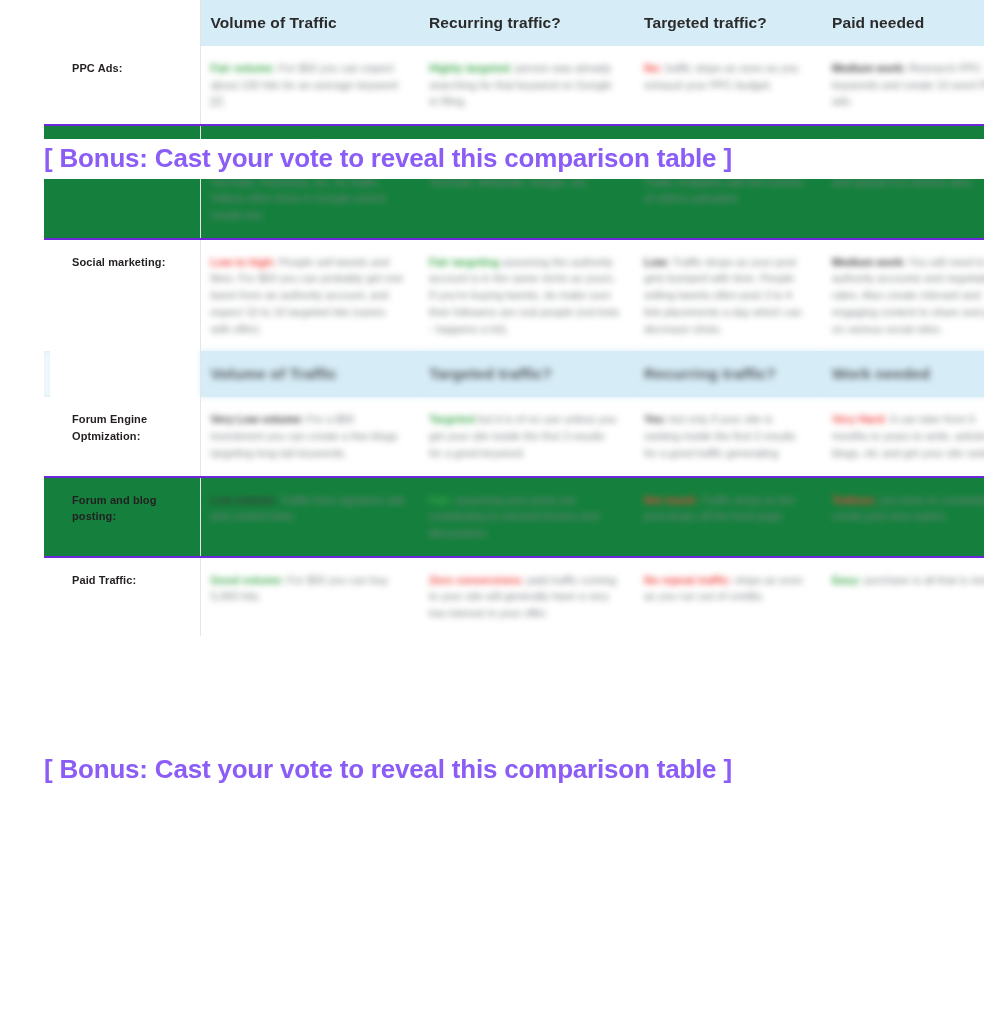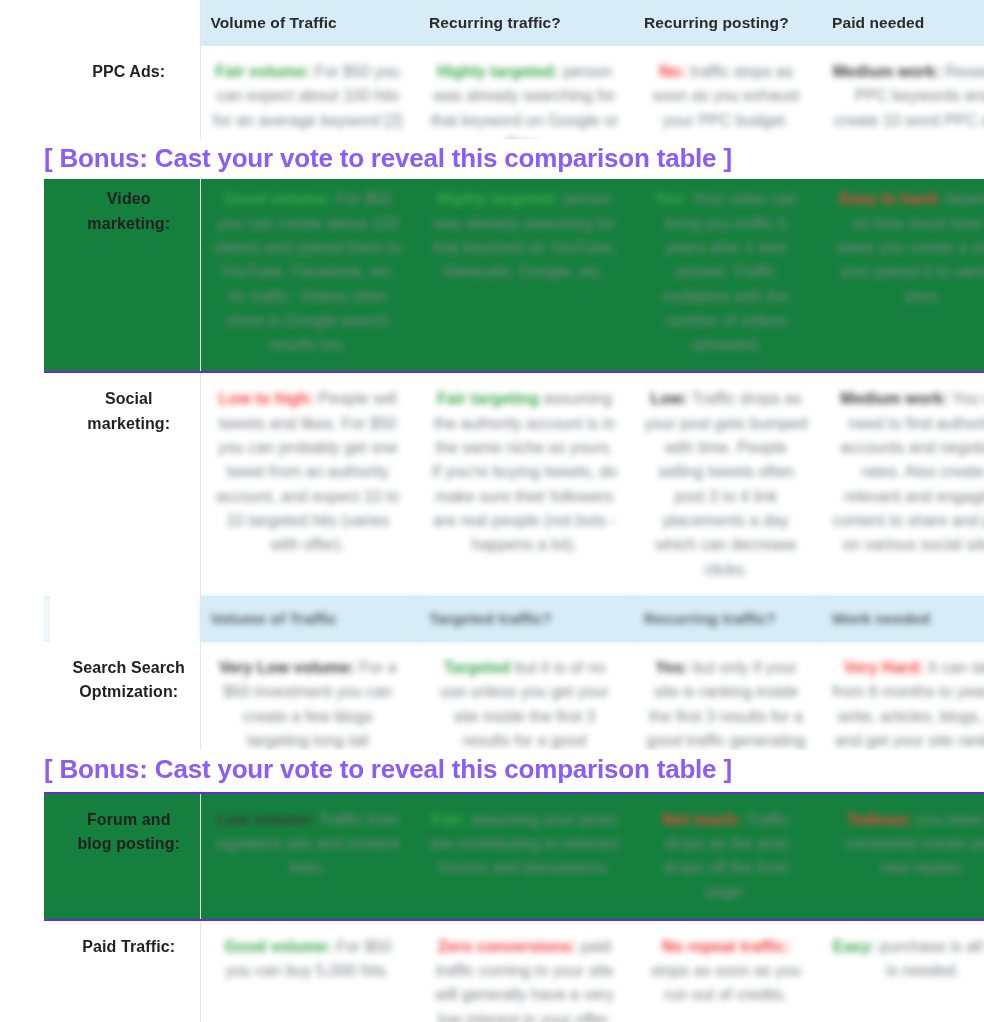--- a/index.html
+++ b/index.html
@@ -63,23 +63,22 @@
   .hdr-spacer-left {
     width: 6px;
     background: #ffffff !important;
     padding: 0 !important;
   }
 
   
   .data-row > td {
     vertical-align: top;
     padding: 14px 14px 14px 10px;
-    font-size: 16px;
+    font-size: 11px;
     line-height: 1.52;
-    text-align: center;
   }
   .data-row.shaded > td {
     background: #15803d;
   }
   .data-row.plain > td {
     background: #ffffff;
   }
   .data-row > td.rowhead-cell {
     border-right: 1px solid #e6e6e6;
   }
@@ -149,21 +148,21 @@
       <col style="width:188px">
       <col style="width:206px">
     </colgroup>
 
     <tbody>
         <tr class="hdr-row">
       <th class="hdr-spacer-left"></th>
       <th class="rowhead-cell"></th>
       <th>Volume of Traffic</th>
       <th>Recurring traffic?</th>
-      <th>Recurring posting?</th>
+      <th>Targeted traffic?</th>
       <th>Paid needed</th>
     </tr>
 
     <tr class="data-row plain">
       <td class="col-spacer"></td>
       <td class="rowhead-cell">PPC Ads:</td>
       <td>
         <span class="cell-body">
           <span class="lead green">Fair volume:</span><span> For $50 you can expect about 100 hits for an average keyword [2]</span>
         </span>
@@ -239,21 +238,21 @@
       <td class="hdr-spacer-left"></td>
       <td class="rowhead-cell"></td>
       <td>Volume of Traffic</td>
       <td>Targeted traffic?</td>
       <td>Recurring traffic?</td>
       <td>Work needed</td>
     </tr>
 
     <tr class="data-row plain">
       <td class="col-spacer"></td>
-      <td class="rowhead-cell">Search Search Optmization:</td>
+      <td class="rowhead-cell">Forum Engine Optmization:</td>
       <td>
         <span class="cell-body">
           <span class="lead grey">Very Low volume:</span><span> For a $50 investment you can create a few blogs targeting long tail keywords.</span>
         </span>
       </td>
       <td>
         <span class="cell-body">
           <span class="lead green">Targeted</span><span> but it is of no use unless you get your site inside the first 3 results for a good keyword.</span>
         </span>
       </td>

